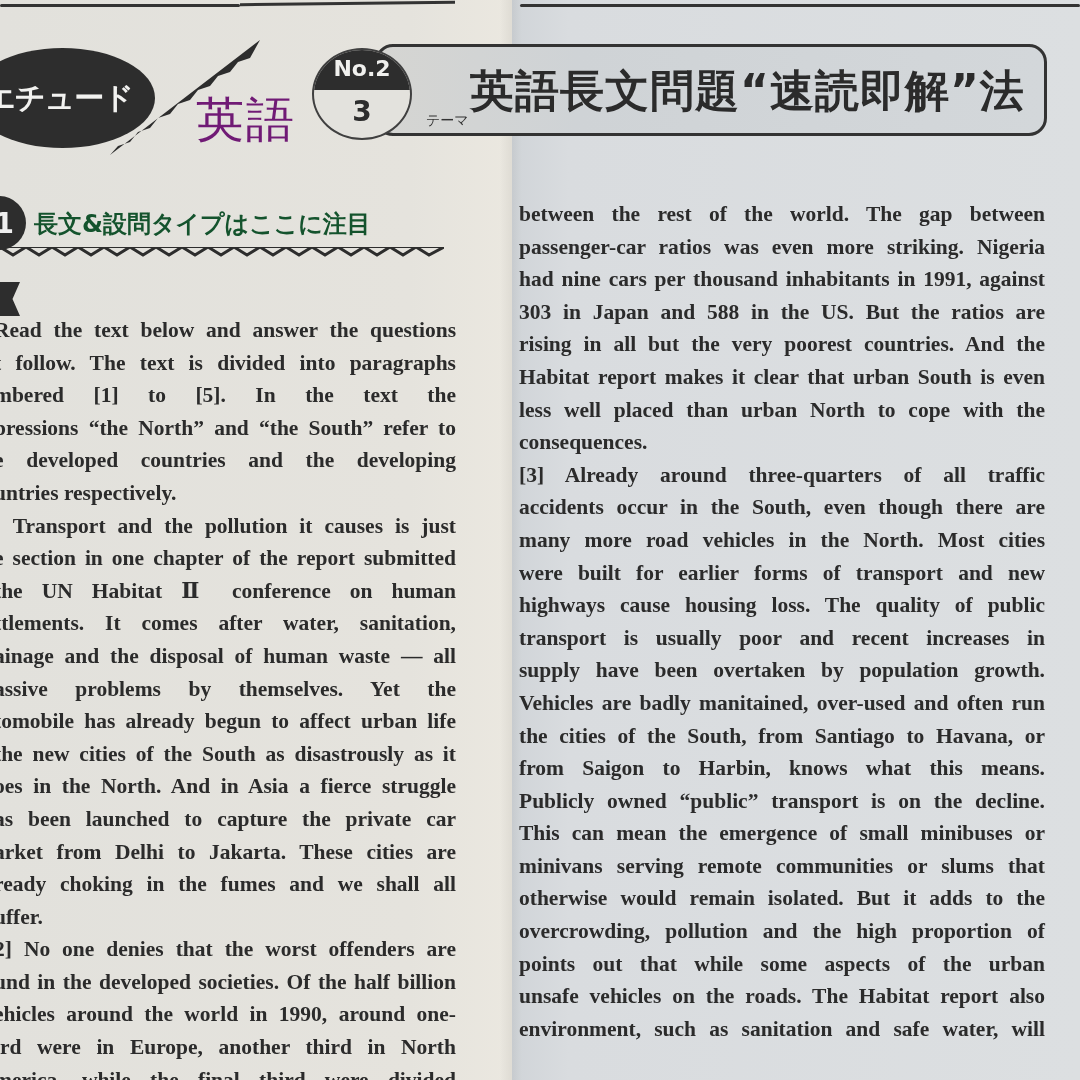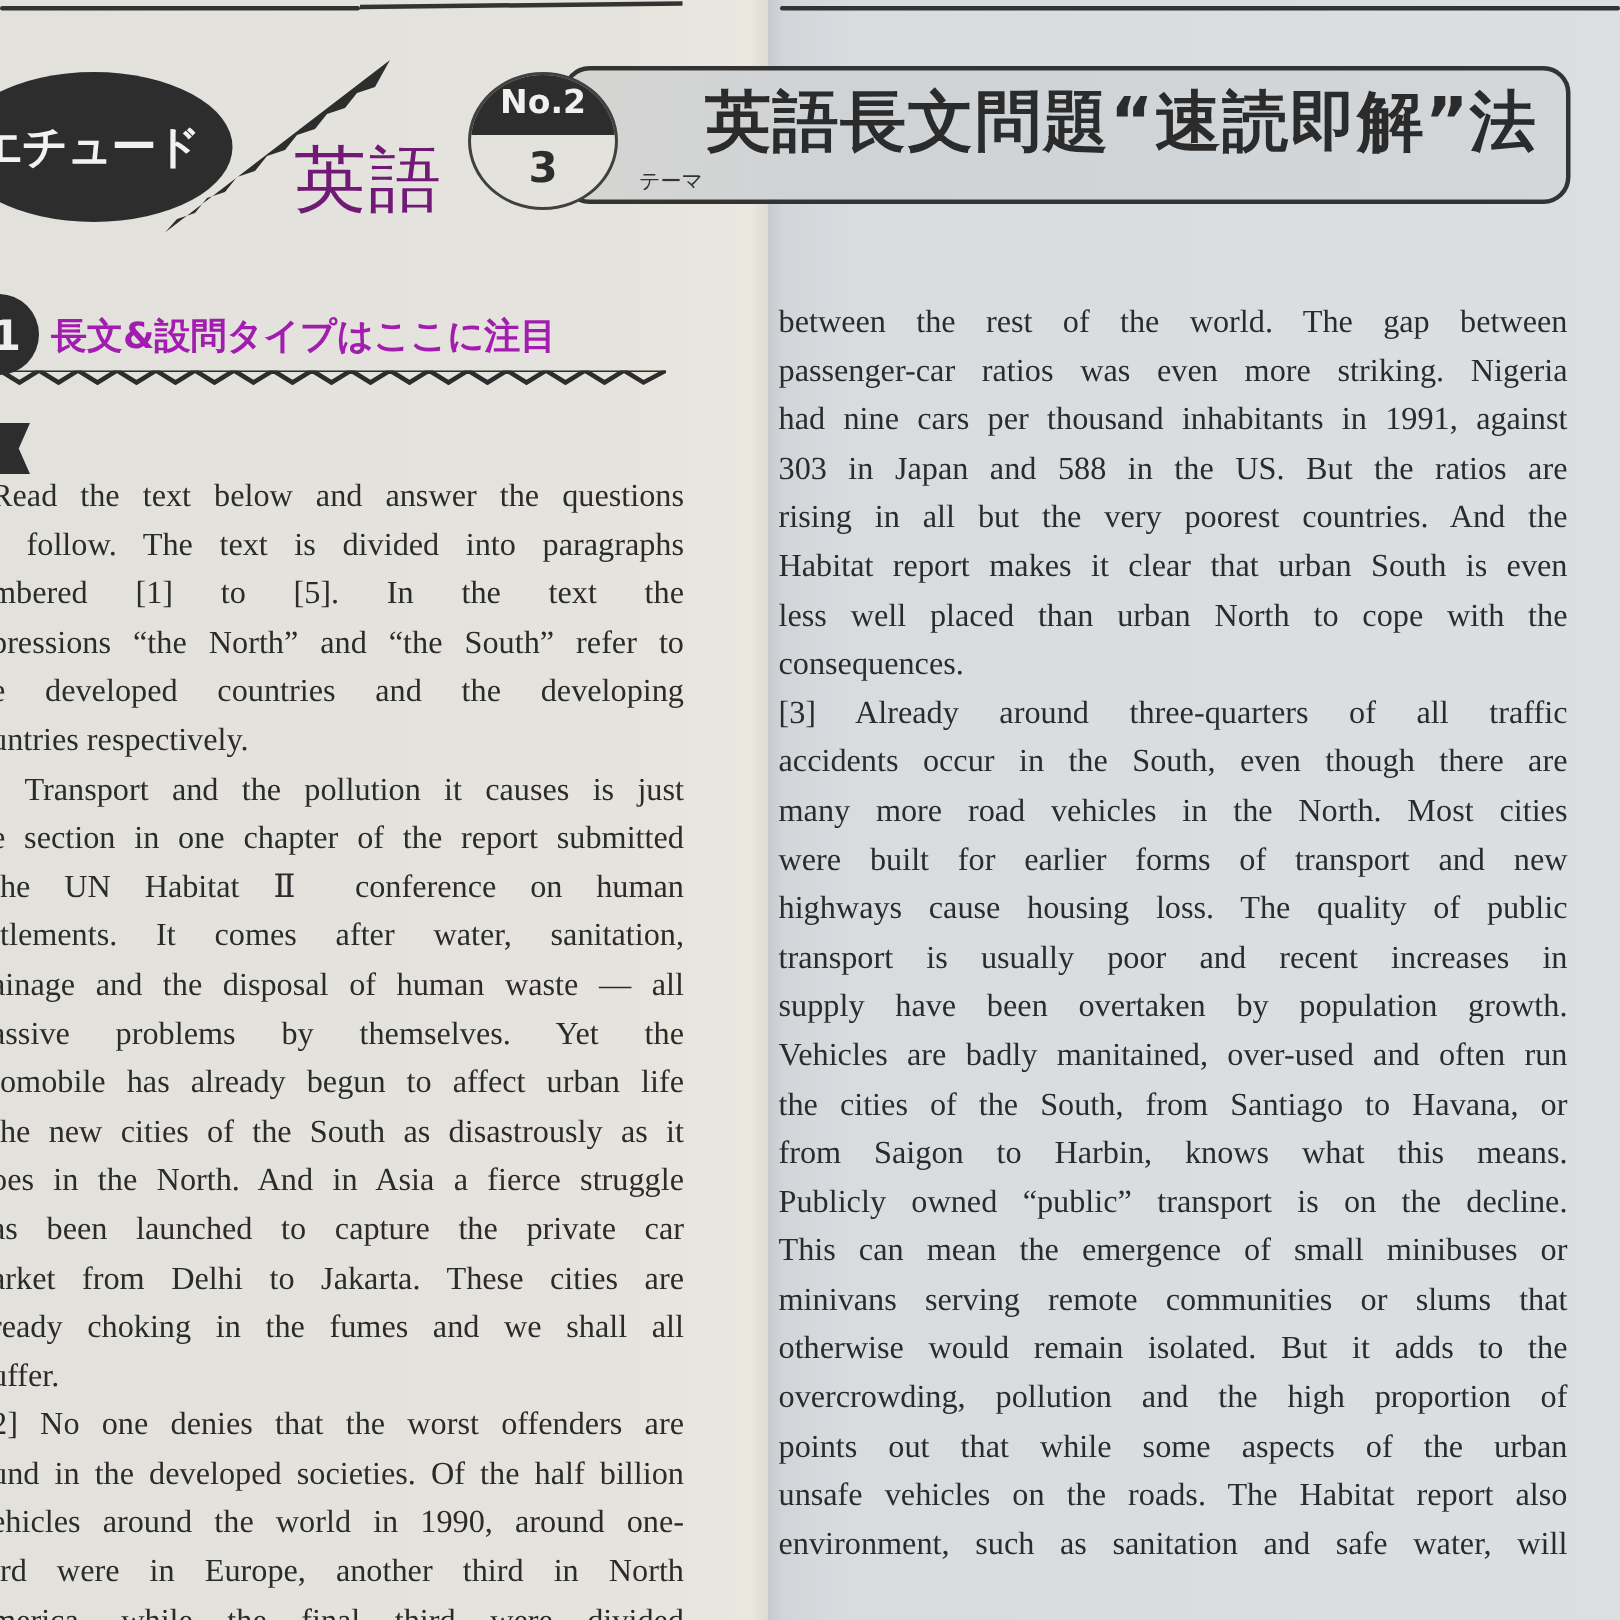--- a/index.html
+++ b/index.html
@@ -49,21 +49,21 @@
     position: absolute; left: 196px; top: 88px;
     font-family: "DejaVu Sans", sans-serif; font-weight: normal; font-size: 48px;
     color: #701a75; letter-spacing: 2px;
   }
   .theme-box {
     position: absolute; left: 375px; top: 44px; width: 672px; height: 92px;
     border: 3px solid #333; border-radius: 18px; box-sizing: border-box;
     background: linear-gradient(90deg, #d5d5d2 0%, #cfd3d6 30%, #d3d7da 100%);
   }
   .theme-title {
-    position: absolute; left: 470px; top: 52px;
+    position: absolute; left: 470px; top: 62px;
     font-family: "DejaVu Sans", sans-serif; font-weight: bold; font-size: 44px;
     color: #2b2b2b; letter-spacing: 1px; white-space: nowrap;
   }
   .no-circle {
     position: absolute; left: 312px; top: 48px; width: 100px; height: 92px;
     border-radius: 50%; border: 2px solid #404040; box-sizing: border-box;
     background: #e3e2dd; overflow: hidden;
   }
   .no-top {
     position: absolute; left: 0; top: 0; width: 100%; height: 45%;
@@ -84,38 +84,38 @@
 
   
   .sec-badge {
     position: absolute; left: -28px; top: 196px; width: 54px; height: 54px;
     background: #2d2d2d; border-radius: 50%;
     color: #eee; font-family: "DejaVu Sans", sans-serif; font-weight: bold; font-size: 28px;
     display: flex; align-items: center; justify-content: flex-end; padding-right: 12px; box-sizing: border-box;
   }
   .sec-title {
     position: absolute; left: 34px; top: 208px;
-    font-family: "DejaVu Sans", sans-serif; font-weight: bold; font-size: 24px; color: #a21caf;
+    font-family: "DejaVu Sans", sans-serif; font-weight: bold; font-size: 24px; color: #14532d;
     white-space: nowrap;
   }
   .zigzag {
     position: absolute; left: 0; top: 247px; width: 444px; height: 10px;
   }
   .sub-badge {
     position: absolute; left: -10px; top: 282px; width: 30px; height: 34px;
     background: #2d2d2d;
     clip-path: polygon(0 0, 100% 0, 75% 50%, 100% 100%, 0 100%);
   }
 
   
   .col {
     position: absolute; font-size: 21.5px; line-height: 32.6px;
     text-align: justify; text-align-last: justify;
   }
-  .col .line { display: block; white-space: nowrap; text-align: justify; text-align-last: justify; height: 32.6px; }
+  .col .line { display: block; white-space: nowrap; text-align: justify; text-align-last: justify; height: 32.6px; font-weight: bold; }
   .col .line.last { text-align-last: left; }
   .col-left { left: -6px; top: 314px; width: 462px; }
   .col-right { left: 519px; top: 198px; width: 526px; }
 </style>
 </head>
 <body>
 
 <div class="page-left"></div>
 <div class="page-right"></div>
 <div class="gutter-shadow"></div>

